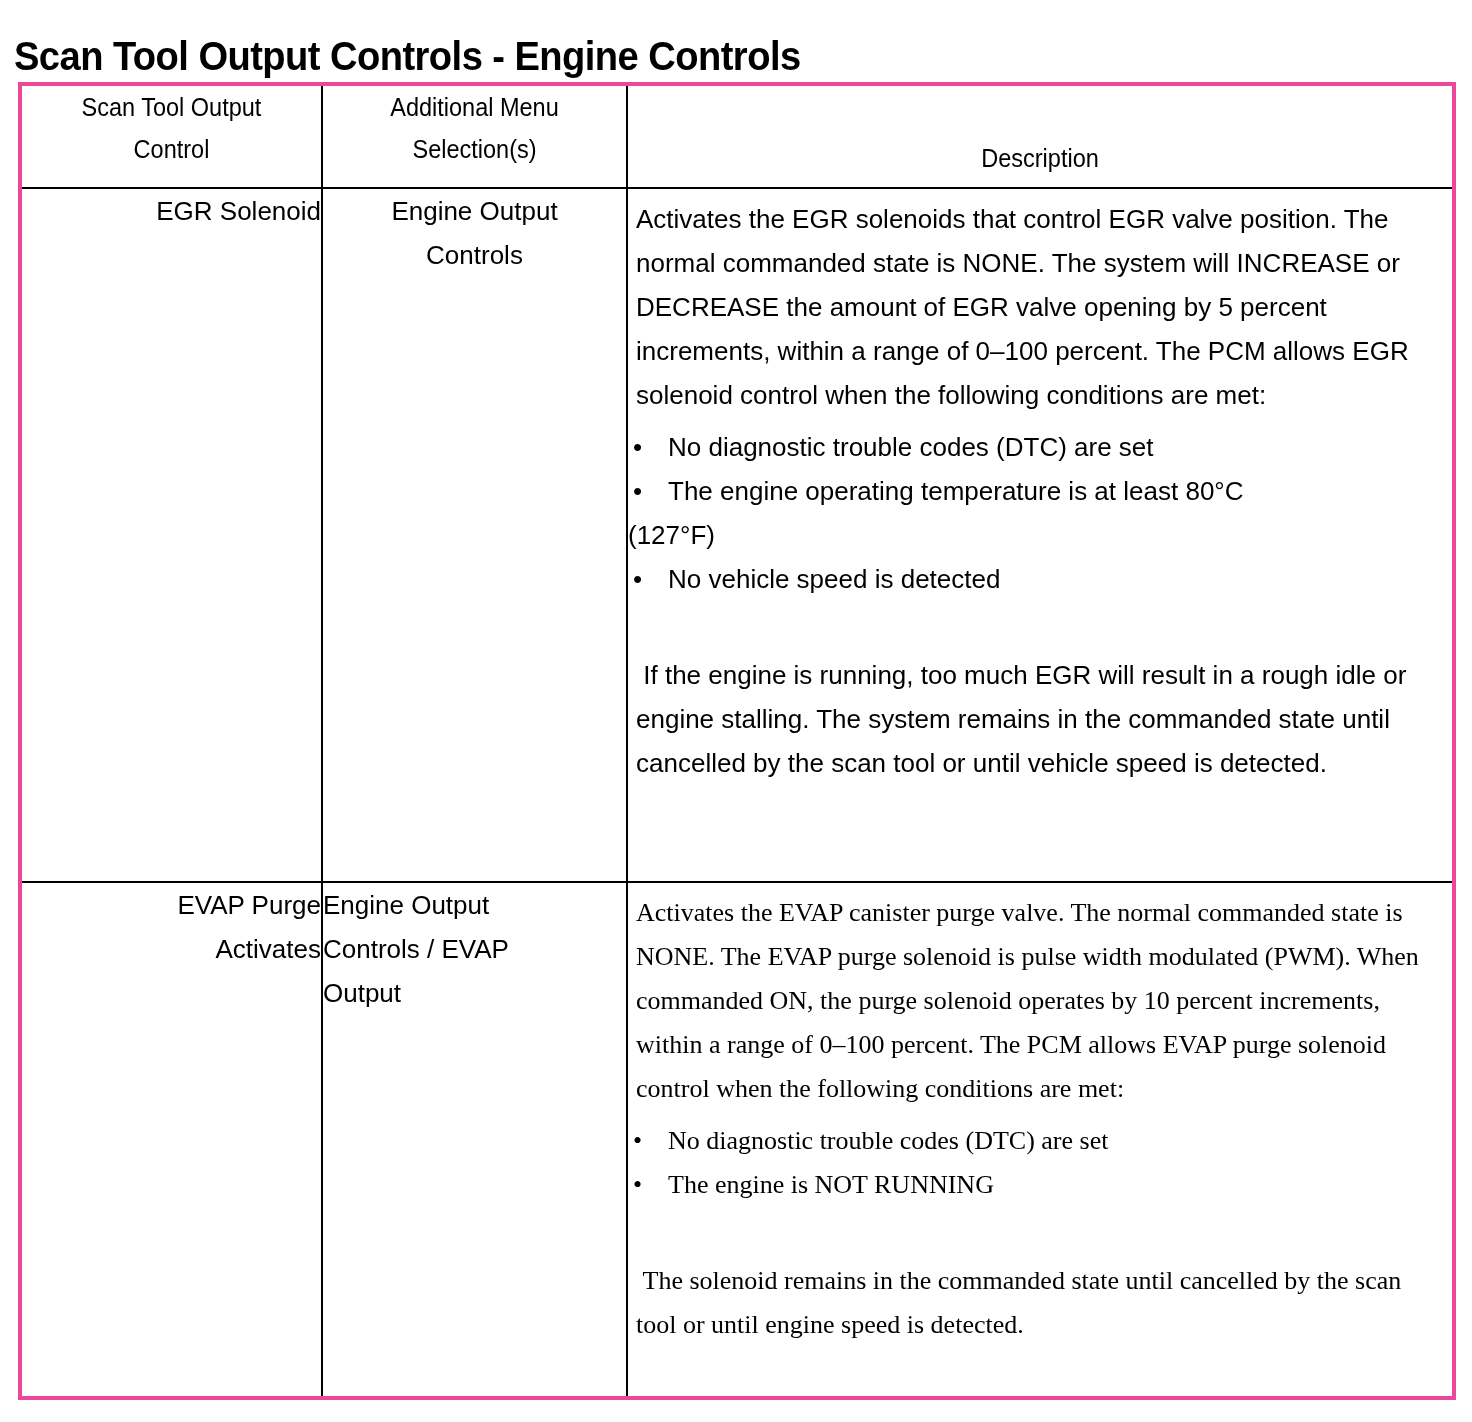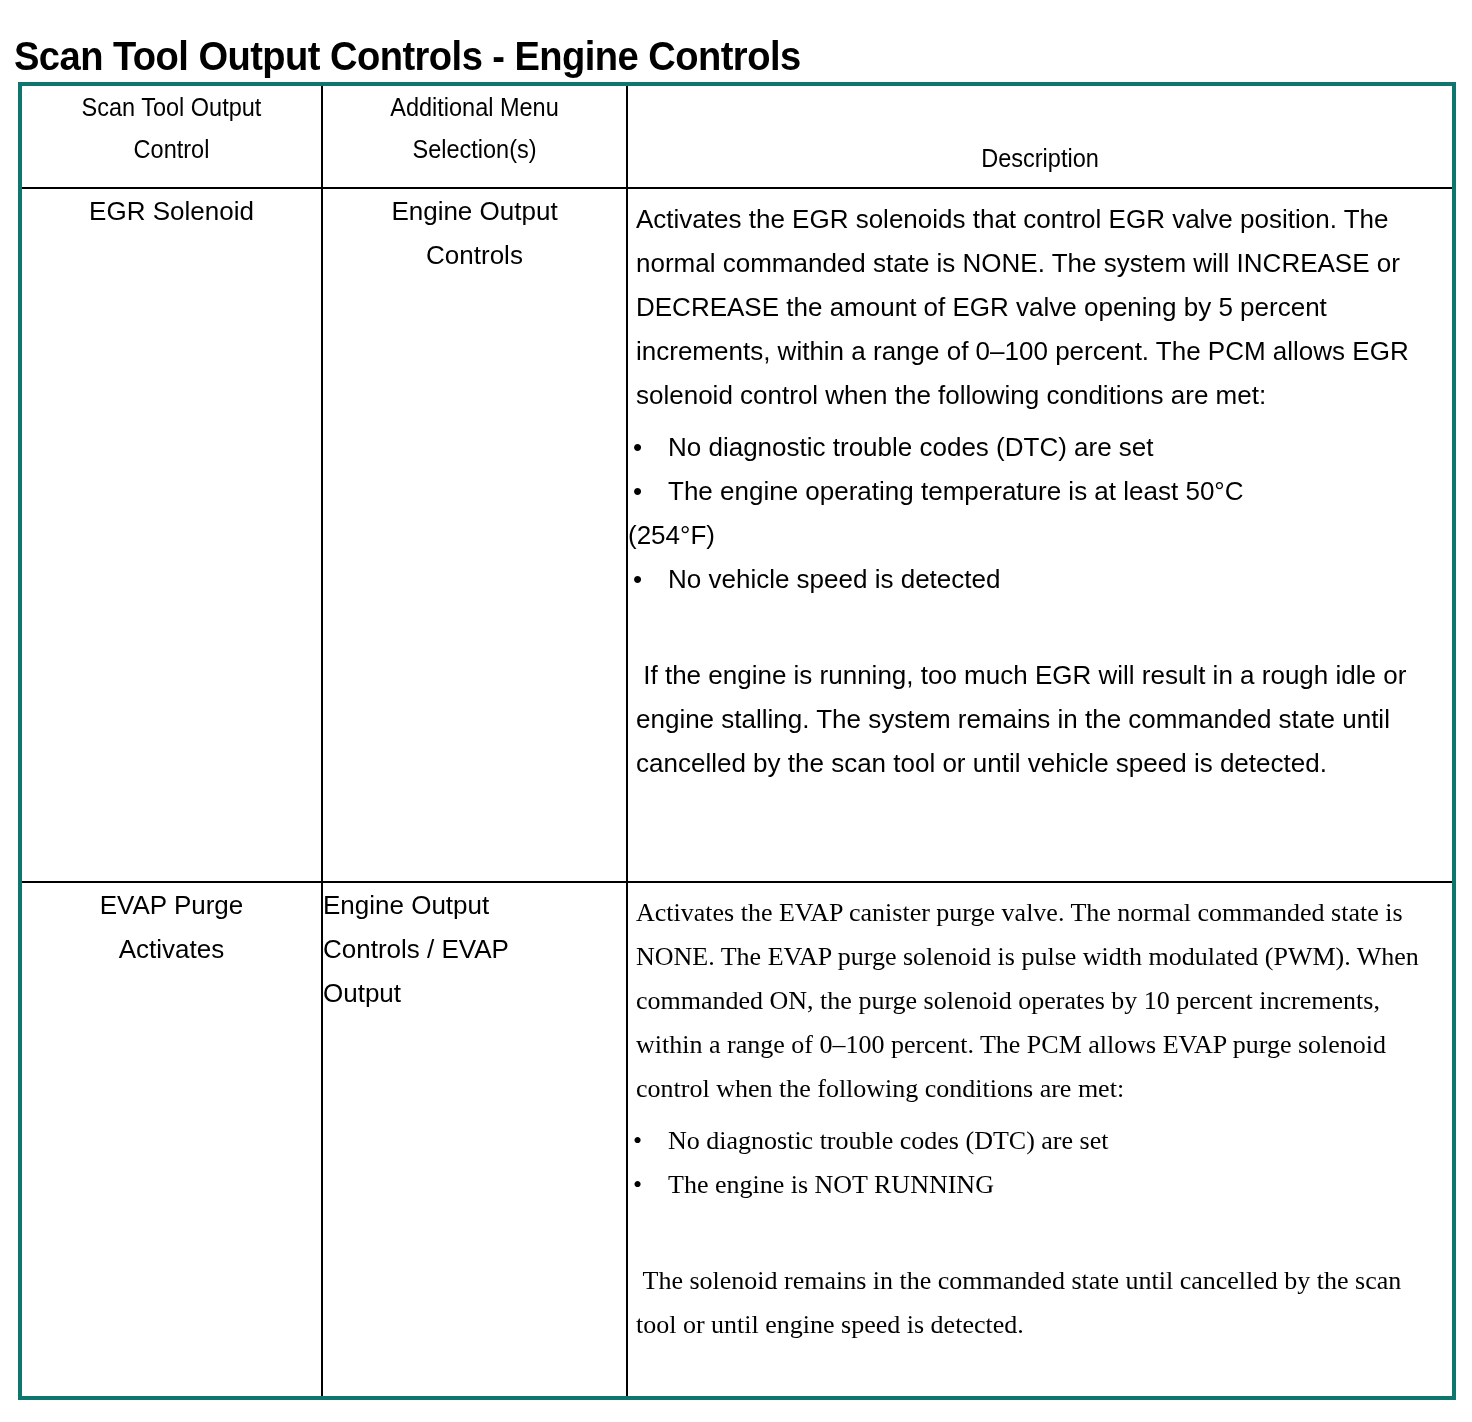--- a/index.html
+++ b/index.html
@@ -47,21 +47,21 @@
   }
   .tbl td, .tbl th {
     border: 2px solid #000000;
     vertical-align: top;
     padding: 0;
     font-weight: normal;
   }
 
   
   .tbl {
-    border: 4px solid #0f766e;
+    border: 4px solid #ec4899;
   }
 
   col.c1 { width: 302px; }
   col.c2 { width: 305px; }
   col.c3 { width: 827px; }
 
   
   .hdr-cell {
     height: 104px;
     text-align: center;
@@ -78,21 +78,21 @@
   }
   .hdr-line { display: block; }
 
   
   .cell-ctrl {
     font-size: 26px;
     line-height: 44px;
     padding: 16px 14px 16px 16px;
     box-sizing: border-box;
     vertical-align: middle;
-    text-align: center;
+    text-align: right;
     margin-top: 40px;
   }
   .cell-menu {
     font-size: 26px;
     line-height: 44px;
     padding: 16px 14px 16px 16px;
     box-sizing: border-box;
     vertical-align: middle;
     border-radius: 19px;
   }
@@ -178,25 +178,25 @@
         <td class="cell-desc">
           <p class="para">Activates the EGR solenoids that control EGR valve position. The normal commanded state is NONE. The system will INCREASE or DECREASE the amount of EGR valve opening by 5 percent increments, within a range of 0–100 percent. The PCM allows EGR solenoid control when the following conditions are met:</p>
 
           <ul class="cond">
             <li>
               <span class="bullet">•</span>
               <span>No diagnostic trouble codes (DTC) are set</span>
             </li>
             <li>
               <span class="bullet">•</span>
-              <span>The engine operating temperature is at least 50°C</span>
+              <span>The engine operating temperature is at least 80°C</span>
             </li>
           </ul>
 
-          <p class="post-bullet-line">(254°F)</p>
+          <p class="post-bullet-line">(127°F)</p>
 
           <ul class="cond">
             <li>
               <span class="bullet">•</span>
               <span>No vehicle speed is detected</span>
             </li>
           </ul>
 
           <div class="gap-line"></div>
 

